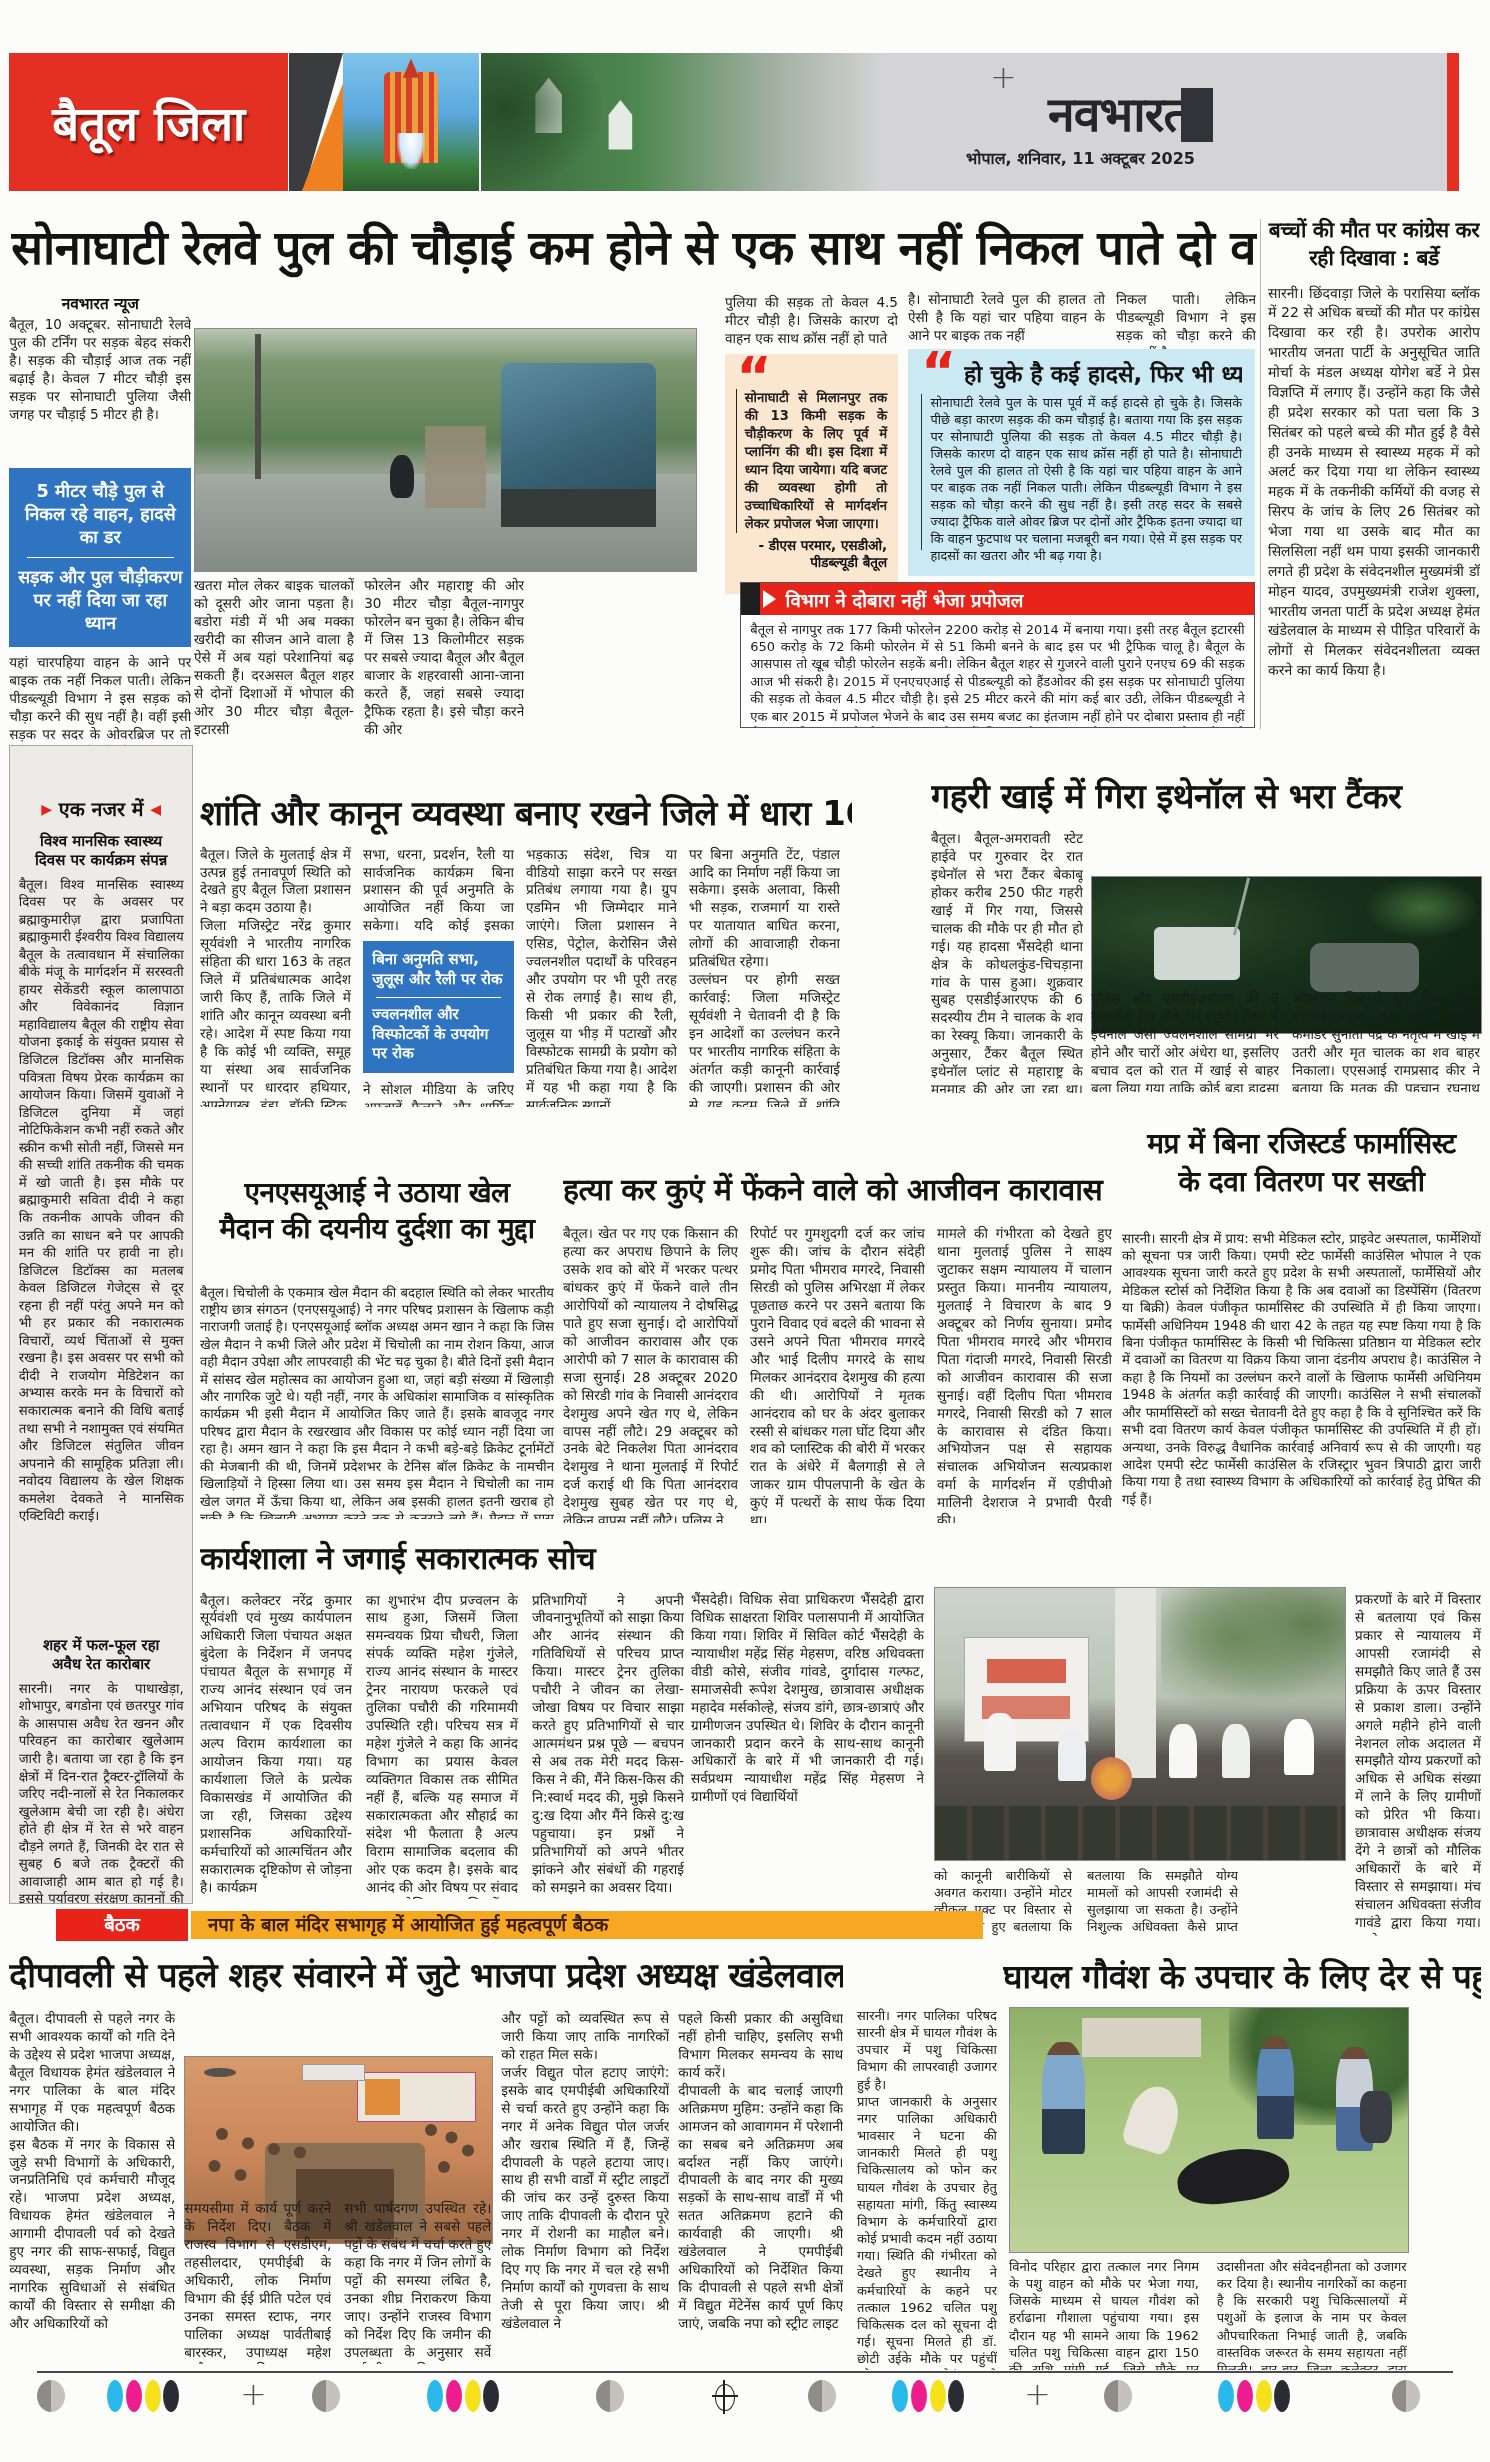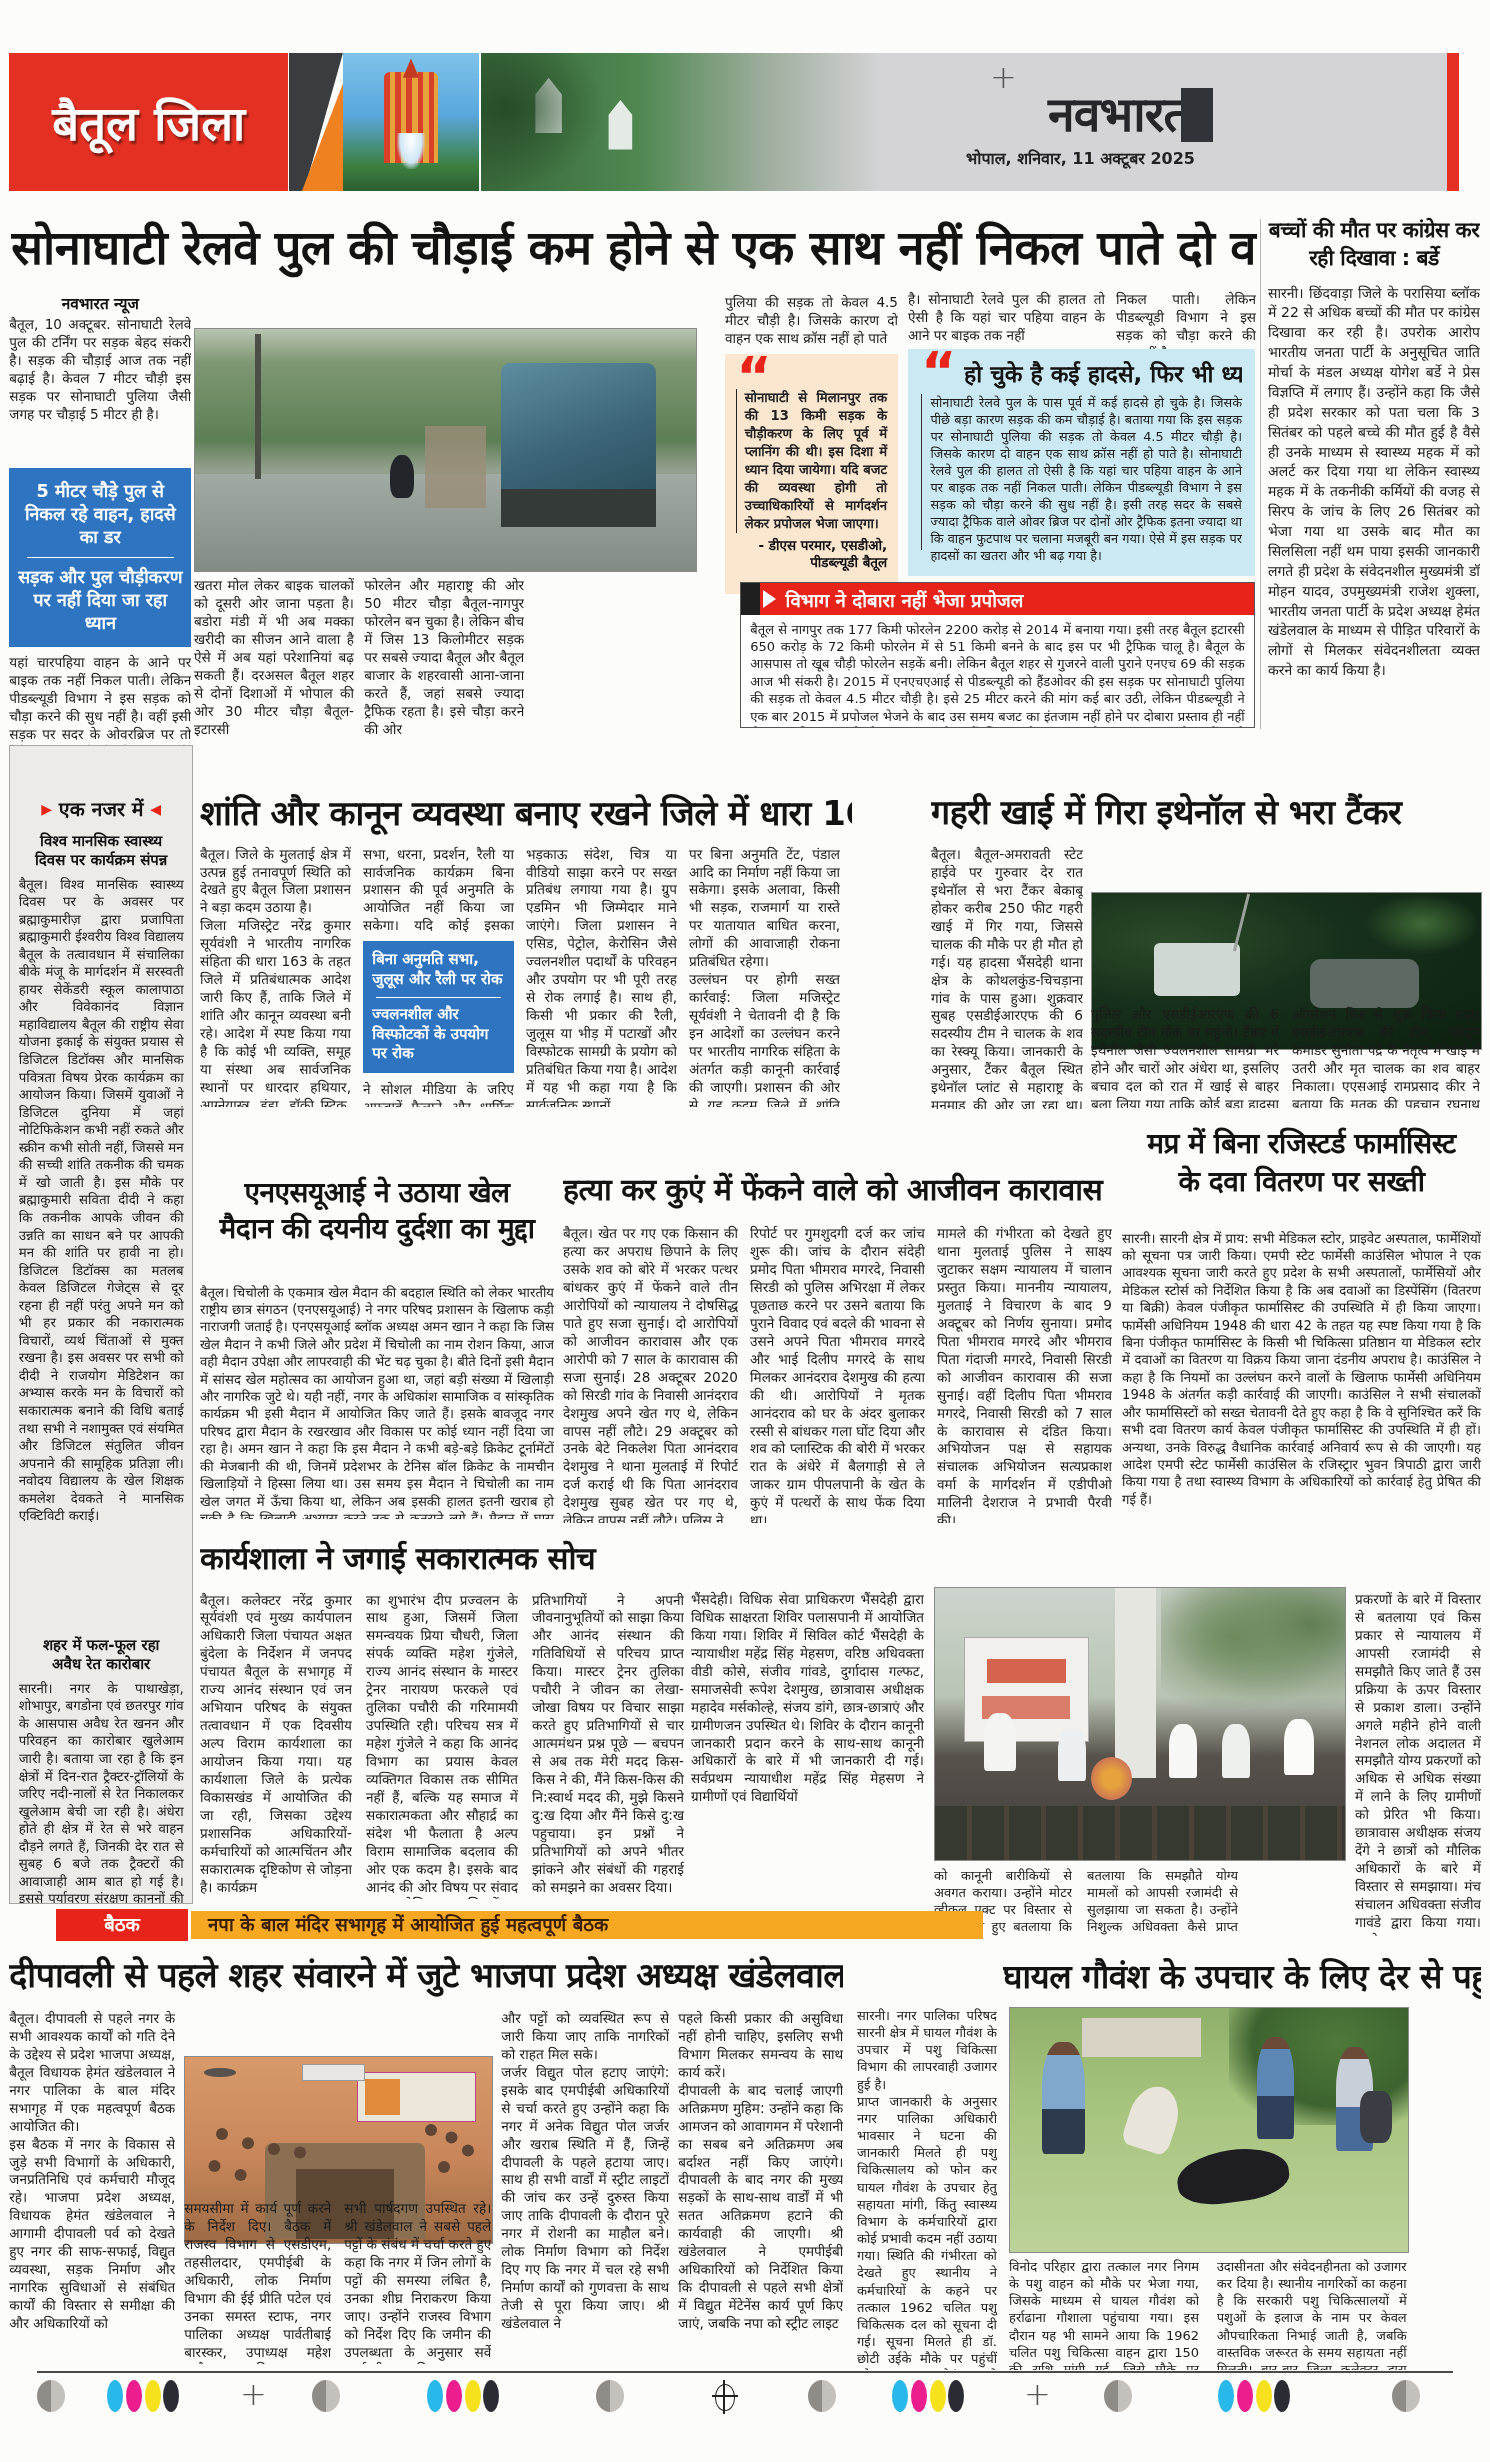--- a/index.html
+++ b/index.html
@@ -91,21 +91,21 @@
     <div class="abs" style="left:0;bottom:0;width:100%;height:40%;background:linear-gradient(180deg,#a2aba3,#828b84);"></div>
     <div class="abs" style="left:61%;top:14%;width:31%;height:56%;background:linear-gradient(160deg,#5d8da0 0%,#3a6375 60%,#2c4e5d 100%);border-radius:9.3px 9.3px 1.9px 1.9px;"></div>
     <div class="abs" style="left:61%;top:66%;width:31%;height:16%;background:#343a38;"></div>
     <div class="abs" style="left:39%;top:52%;width:24px;height:43px;background:#22262a;border-radius:45% 45% 30% 30%;"></div>
     <div class="abs" style="left:12%;top:2%;width:5.6px;height:60%;background:#4c4f46;"></div>
     <div class="abs" style="left:46%;top:40%;width:12%;height:34%;background:#9a8d78;opacity:0.8;"></div>
   </div>
 
   <div class="abs colrow" style="left:194px;top:577px;width:501px;height:210px;gap:10.2px;">
     <div class="jt" style="width:160px;">खतरा मोल लेकर बाइक चालकों को दूसरी ओर जाना पड़ता है। बडोरा मंडी में भी अब मक्का खरीदी का सीजन आने वाला है ऐसे में अब यहां परेशानियां बढ़ सकती हैं। दरअसल बैतूल शहर से दोनों दिशाओं में भोपाल की ओर 30 मीटर चौड़ा बैतूल-इटारसी</div>
-    <div class="jt" style="width:160px;">फोरलेन और महाराष्ट्र की ओर 50 मीटर चौड़ा बैतूल-नागपुर फोरलेन बन चुका है। लेकिन बीच में जिस 13 किलोमीटर सड़क पर सबसे ज्यादा बैतूल और बैतूल बाजार के शहरवासी आना-जाना करते हैं, जहां सबसे ज्यादा ट्रैफिक रहता है। इसे चौड़ा करने की ओर</div>
+    <div class="jt" style="width:160px;">फोरलेन और महाराष्ट्र की ओर 30 मीटर चौड़ा बैतूल-नागपुर फोरलेन बन चुका है। लेकिन बीच में जिस 13 किलोमीटर सड़क पर सबसे ज्यादा बैतूल और बैतूल बाजार के शहरवासी आना-जाना करते हैं, जहां सबसे ज्यादा ट्रैफिक रहता है। इसे चौड़ा करने की ओर</div>
   </div>
 
   <div class="abs jt" style="left:725px;top:294px;width:173px;height:58px;">पुलिया की सड़क तो केवल 4.5 मीटर चौड़ी है। जिसके कारण दो वाहन एक साथ क्रॉस नहीं हो पाते</div>
   <div class="abs jt" style="left:908px;top:291px;width:197px;height:58px;">है। सोनाघाटी रेलवे पुल की हालत तो ऐसी है कि यहां चार पहिया वाहन के आने पर बाइक तक नहीं</div>
   <div class="abs jt" style="left:1116px;top:291px;width:140px;height:58px;">निकल पाती। लेकिन पीडब्ल्यूडी विभाग ने इस सड़क को चौड़ा करने की सुध नहीं है।</div>
 
   <div class="abs quotebox" style="left:725px;top:354px;width:151px;height:225px;">
     <span class="qmark">“</span>
     <div class="qtext">सोनाघाटी से मिलानपुर तक की 13 किमी सड़क के चौड़ीकरण के लिए पूर्व में प्लानिंग की थी। इस दिशा में ध्यान दिया जायेगा। यदि बजट की व्यवस्था होगी तो उच्चाधिकारियों से मार्गदर्शन लेकर प्रपोजल भेजा जाएगा।</div>
     <div class="qattr">- डीएस परमार, एसडीओ,
@@ -159,21 +159,21 @@
           <div>ज्वलनशील और विस्फोटकों के उपयोग पर रोक</div>
         </div>
         <div class="jt" style="height:65px;">ने सोशल मीडिया के जरिए अफवाहें फैलाने और धार्मिक या साम्प्रदायिक भावनाएं भड़काने वाली सामग्री को भी गंभीरता से लिया है। व्हाट्सएप, फेसबुक, ई-मेल सहित सभी डिजिटल माध्यमों पर आपत्तिजनक, भ्रामक, या</div>
       </div>
       <div class="jt" style="width:151px;">भड़काऊ संदेश, चित्र या वीडियो साझा करने पर सख्त प्रतिबंध लगाया गया है। ग्रुप एडमिन भी जिम्मेदार माने जाएंगे। जिला प्रशासन ने एसिड, पेट्रोल, केरोसिन जैसे ज्वलनशील पदार्थों के परिवहन और उपयोग पर भी पूरी तरह से रोक लगाई है। साथ ही, किसी भी प्रकार की रैली, जुलूस या भीड़ में पटाखों और विस्फोटक सामग्री के प्रयोग को प्रतिबंधित किया गया है। आदेश में यह भी कहा गया है कि सार्वजनिक स्थानों</div>
       <div class="jt" style="width:151px;">पर बिना अनुमति टेंट, पंडाल आदि का निर्माण नहीं किया जा सकेगा। इसके अलावा, किसी भी सड़क, राजमार्ग या रास्ते पर यातायात बाधित करना, लोगों की आवाजाही रोकना प्रतिबंधित रहेगा।
 उल्लंघन पर होगी सख्त कार्रवाई: जिला मजिस्ट्रेट सूर्यवंशी ने चेतावनी दी है कि इन आदेशों का उल्लंघन करने पर भारतीय नागरिक संहिता के अंतर्गत कड़ी कानूनी कार्रवाई की जाएगी। प्रशासन की ओर से यह कदम जिले में शांति बनाए रखने और किसी भी तरह की अप्रिय स्थिति से बचाव के लिए उठाया गया है।</div>
     </div>
   </div>
 
-  <div class="abs" style="left:931px;top:790px;width:549px;height:319px;">
+  <div class="abs" style="left:931px;top:774px;width:549px;height:319px;">
     <div class="hl" style="font-size:34px;height:50px;line-height:1.35;">गहरी खाई में गिरा इथेनॉल से भरा टैंकर</div>
     <div class="abs jt" style="left:0;top:56px;width:152px;height:263px;">बैतूल। बैतूल-अमरावती स्टेट हाईवे पर गुरुवार देर रात इथेनॉल से भरा टैंकर बेकाबू होकर करीब 250 फीट गहरी खाई में गिर गया, जिससे चालक की मौके पर ही मौत हो गई। यह हादसा भैंसदेही थाना क्षेत्र के कोथलकुंड-चिचड़ाना गांव के पास हुआ। शुक्रवार सुबह एसडीईआरएफ की 6 सदस्यीय टीम ने चालक के शव का रेस्क्यू किया। जानकारी के अनुसार, टैंकर बैतूल स्थित इथेनॉल प्लांट से महाराष्ट्र के मनमाड़ की ओर जा रहा था। हादसे की सूचना रात करीब 11.30 बजे एसडीएम भैंसदेही द्वारा पुलिस को दी गई। सूचना मिलते ही टीआई अरविंद धुर्वे के निर्देश पर</div>
     <div class="abs photo" style="left:160px;top:52px;width:389px;height:156px;background:radial-gradient(ellipse at 20% 30%,#2c4a2a 0%,#17301b 40%,#0d1f10 100%);">
       <div class="abs" style="left:16%;top:32%;width:22%;height:34%;background:#cfd8d2;border-radius:5.6px;"></div>
       <div class="abs" style="left:56%;top:42%;width:28%;height:32%;background:#5d6a63;border-radius:11.2px;"></div>
       <div class="abs" style="left:70%;top:0;width:30%;height:40%;background:radial-gradient(ellipse,#3f6b37 0%,transparent 70%);"></div>
       <div class="abs" style="left:38%;top:0;width:2.8px;height:38%;background:#9aa39a;transform:rotate(14deg);"></div>
     </div>
     <div class="abs colrow" style="left:160px;top:216px;width:389px;height:102px;gap:13px;">
       <div class="jt" style="width:188px;">पुलिस और एसडीईआरएफ की 6 सदस्यीय टीम मौके पर पहुंची। टैंकर में इथेनॉल जैसी ज्वलनशील सामग्री भरे होने और चारों ओर अंधेरा था, इसलिए बचाव दल को रात में खाई से बाहर बुला लिया गया ताकि कोई बड़ा हादसा न हो। इसके बाद शुक्रवार सुबह रेस्क्यू</div>

